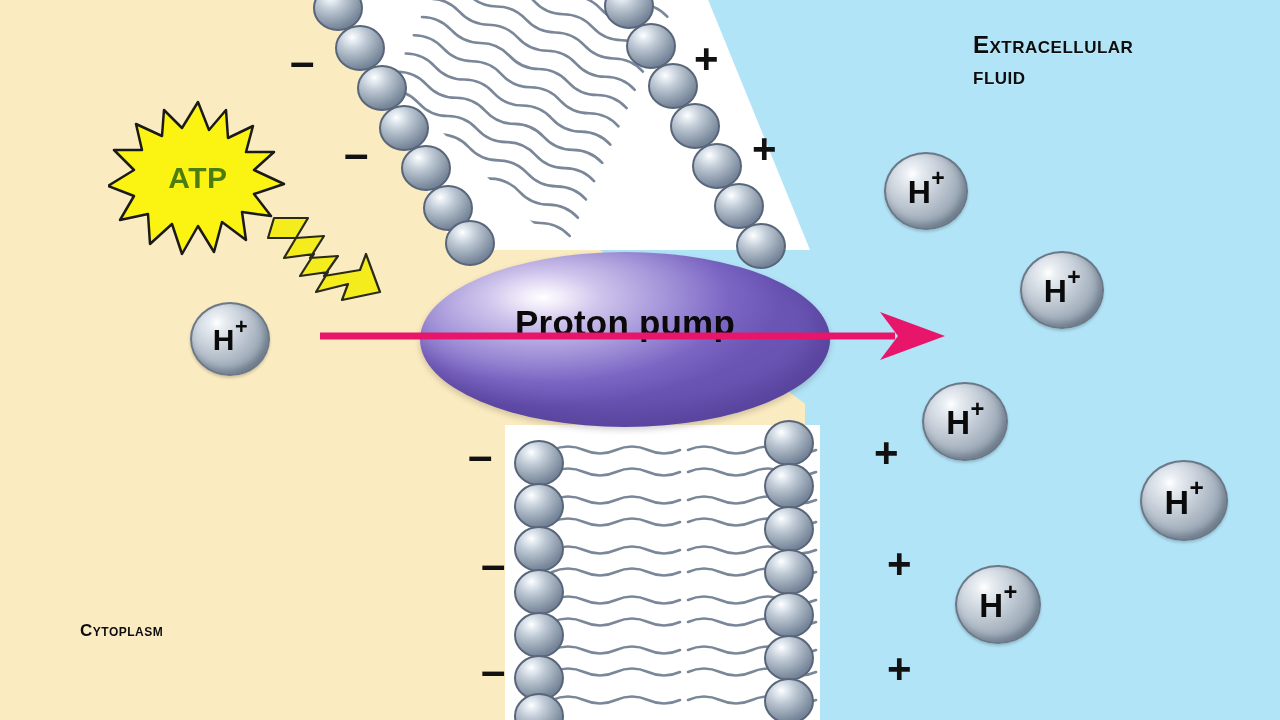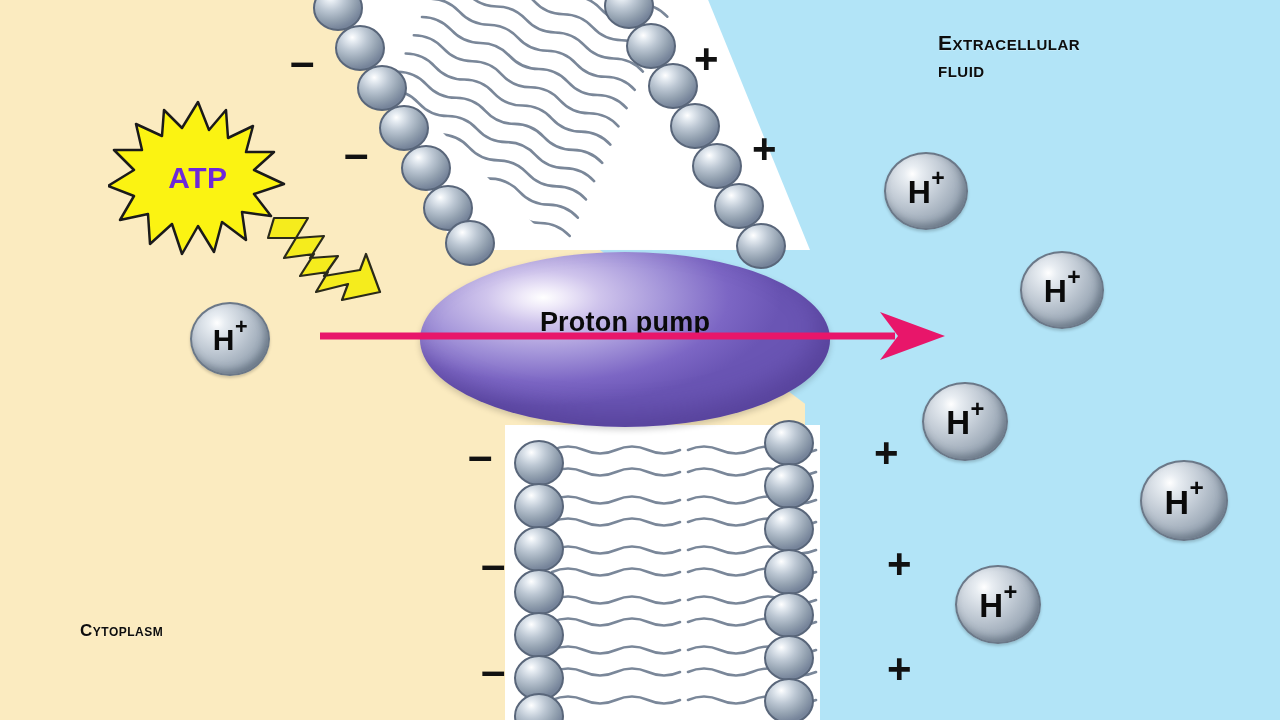--- a/index.html
+++ b/index.html
@@ -15,21 +15,21 @@
   .region-label{
     position:absolute;
     font-weight:bold;
     color:#0d0d0d;
     letter-spacing:.5px;
     line-height:1.28;
     white-space:pre-line;
     text-shadow:0 1px 0 rgba(255,255,255,.25);
   }
   .smallcaps{font-variant:small-caps;}
-  #label-extracellular{left:938px;top:30px;font-size:21px;}
+  #label-extracellular{left:973px;top:30px;font-size:24px;}
   #label-cytoplasm{left:80px;top:620px;font-size:17px;}
 
   
   .sign{
     position:absolute;
     color:#111;
     font-weight:bold;
     line-height:1;
     user-select:none;
   }
@@ -53,35 +53,35 @@
   }
   .ion-text sup{font-size:.72em;line-height:0;position:relative;top:-.22em;left:.02em;}
 
   
   #atp-burst{
     position:absolute;left:108px;top:98px;width:180px;height:160px;
   }
   #atp-label{
     position:absolute;left:0;top:0;width:180px;height:160px;
     display:flex;align-items:center;justify-content:center;
-    font-size:30px;font-weight:bold;color:#6d28d9;letter-spacing:.5px;
+    font-size:30px;font-weight:bold;color:#4d7c0f;letter-spacing:.5px;
   }
 
   
   #pump{
     position:absolute;left:420px;top:252px;width:410px;height:175px;
     border-radius:50%;
     background:
       radial-gradient(ellipse 58% 62% at 30% 26%, #ffffff 0%, #efeaf9 9%, #cfc4ec 24%, #a394d9 52%, #7c66c4 78%, #6a55b4 100%);
     box-shadow:inset -10px -14px 26px rgba(60,40,120,.40), 0 3px 6px rgba(0,0,0,.18);
   }
   #pump-label{
     position:absolute;left:0;top:0;width:410px;height:175px;
     display:flex;align-items:center;justify-content:center;
-    font-size:27px;font-weight:bold;color:#0a0a0a;letter-spacing:.2px;
+    font-size:35px;font-weight:bold;color:#0a0a0a;letter-spacing:.2px;
     padding-bottom:34px;box-sizing:border-box;
   }
 
   
   #transport-arrow{position:absolute;left:320px;top:300px;width:630px;height:80px;}
 </style>
 </head>
 <body>
 
 <div id="stage">

